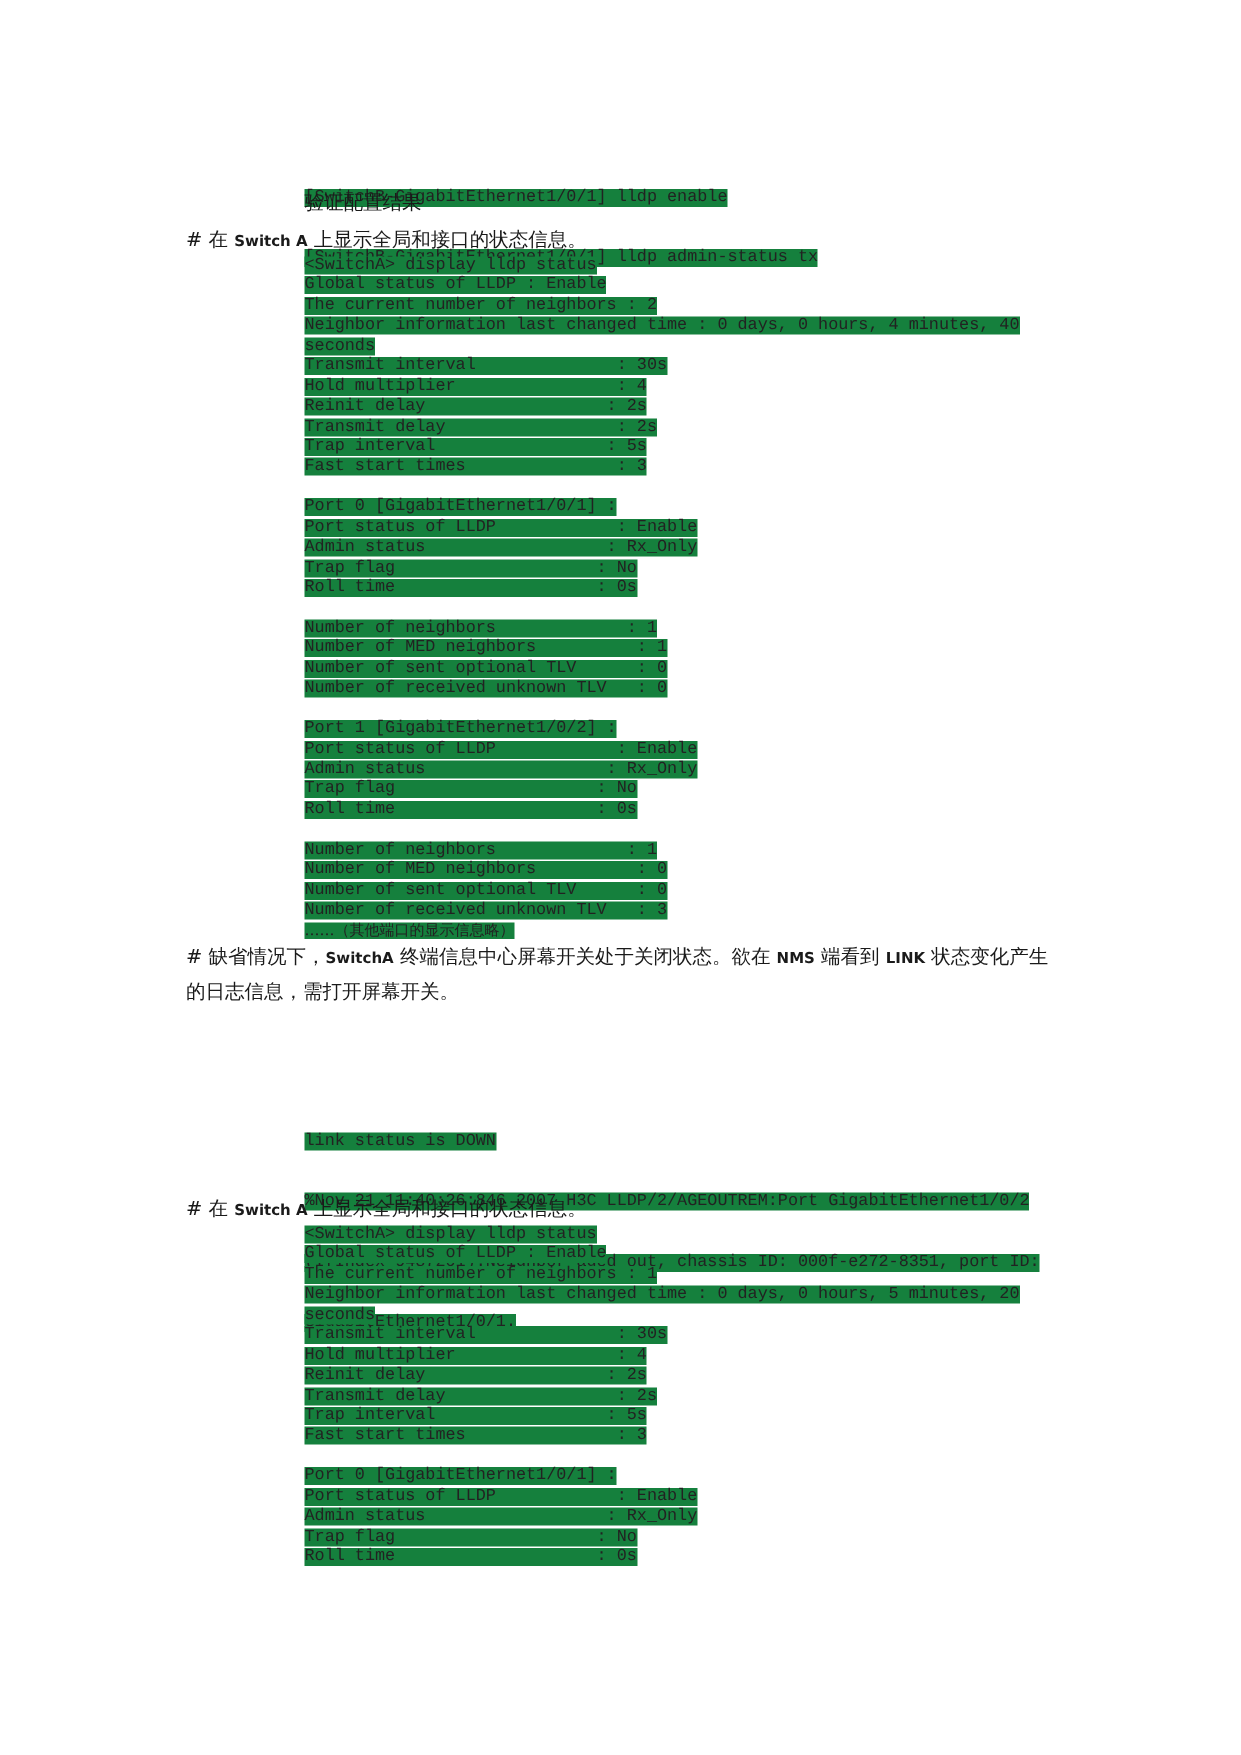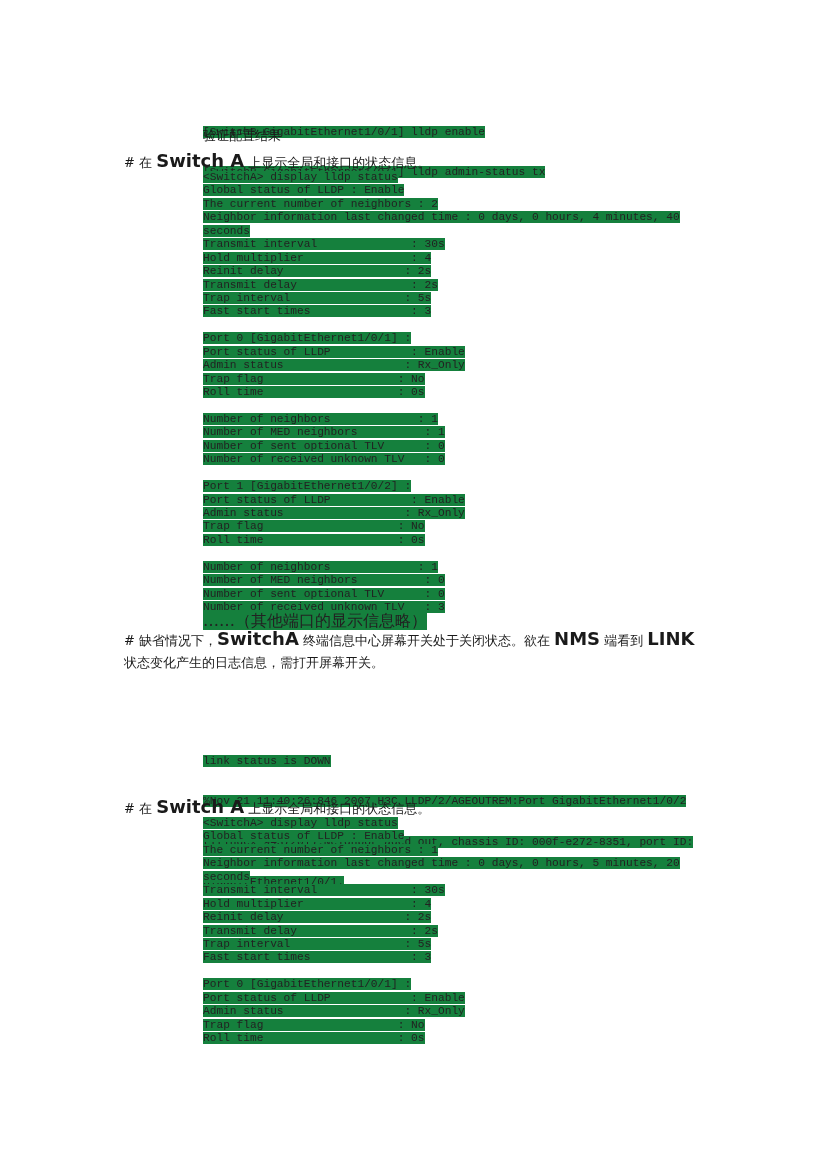--- a/index.html
+++ b/index.html
@@ -12,26 +12,26 @@
   .code {
     position: absolute; left: 203px;
     font-family: "Liberation Mono", "DejaVu Sans Mono", monospace;
     font-size: 11.2px; line-height: 13.45px;
     white-space: pre;
     color: #222;
   }
   .code .ln { display: block; height: 13.45px; }
   .code .ln span { background: #15803d; }
   .code .blank { display: block; height: 13.45px; }
-  .code .note { font-family: "DejaVu Serif", "Liberation Serif", serif; font-size: 16px; }
+  .code .note { font-family: "DejaVu Serif", "Liberation Serif", serif; font-size: 10px; }
   .para {
     position: absolute; left: 124px; width: 582px;
     font-size: 13px; line-height: 22px; color: #1a1a1a;
   }
-  .para b { font-family: "DejaVu Sans", "Liberation Sans", sans-serif; font-weight: bold; font-size: 18px; }
+  .para b { font-family: "DejaVu Sans", "Liberation Sans", sans-serif; font-weight: bold; font-size: 10px; }
   .plain {
     position: absolute; left: 203px; font-size: 13px; line-height: 16px;
   }
 </style>
 </head>
 <body>
 
 <div class="page">
 
   <div class="code" style="top:99px;">

